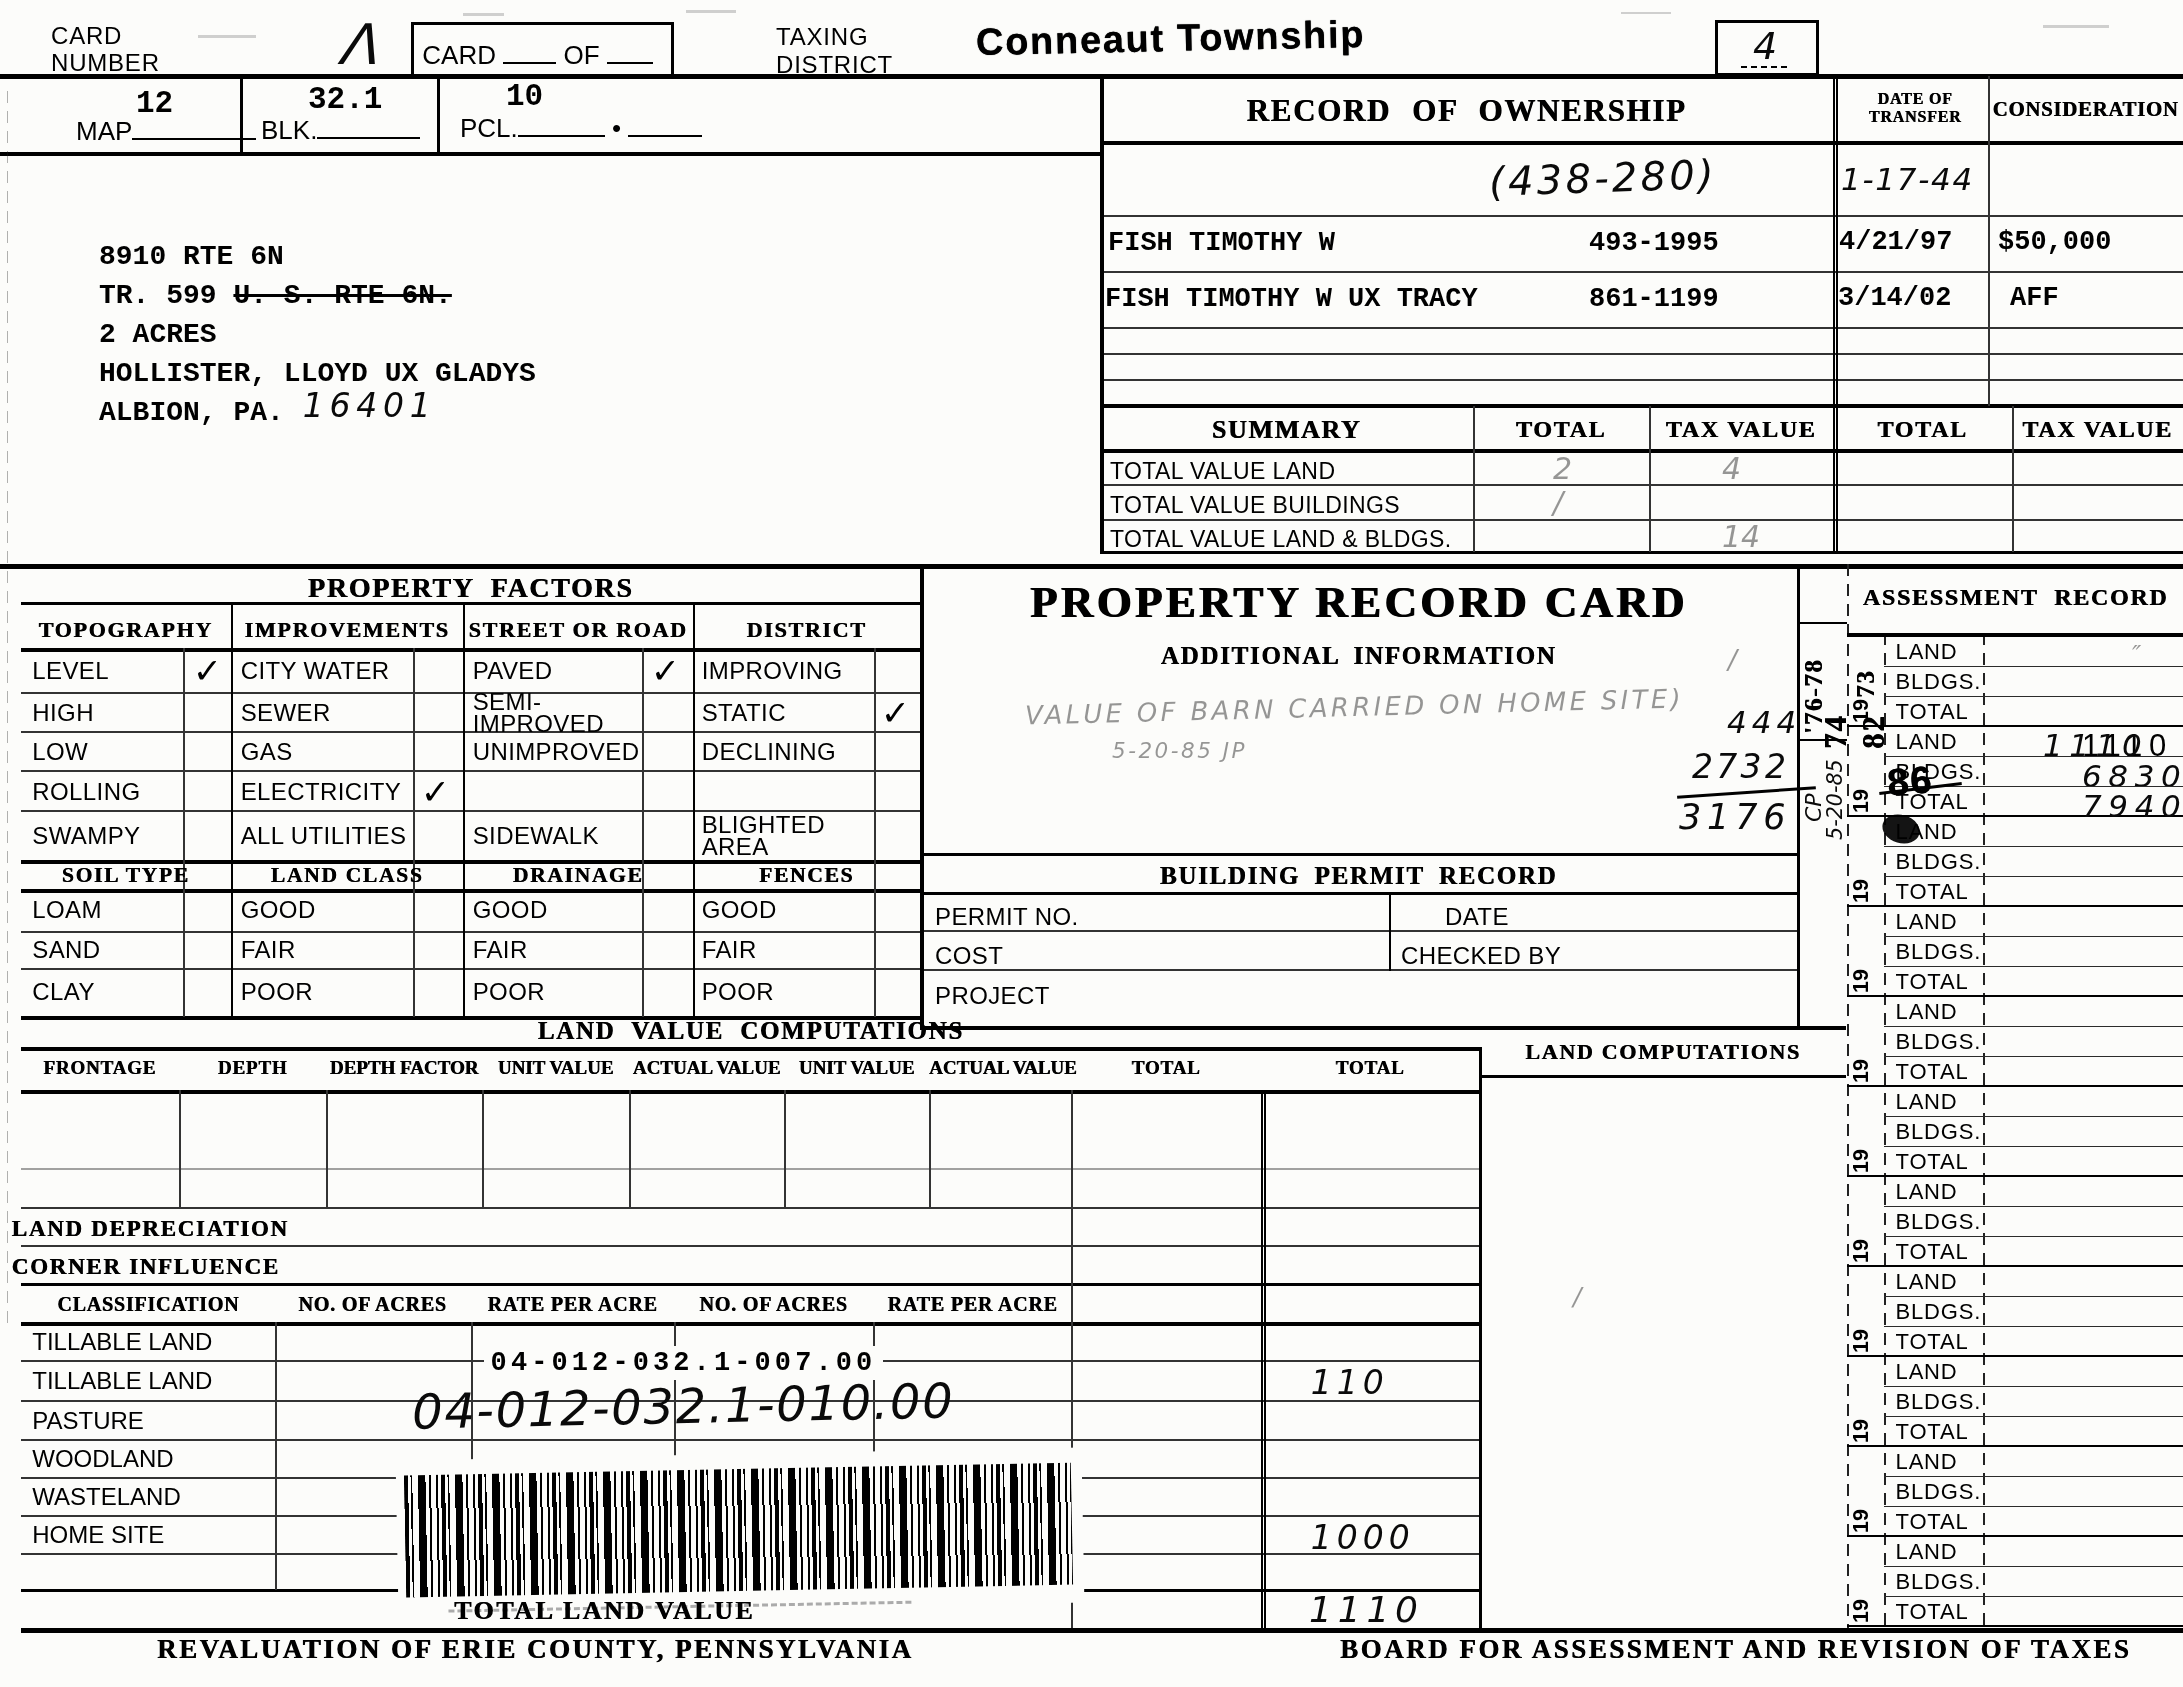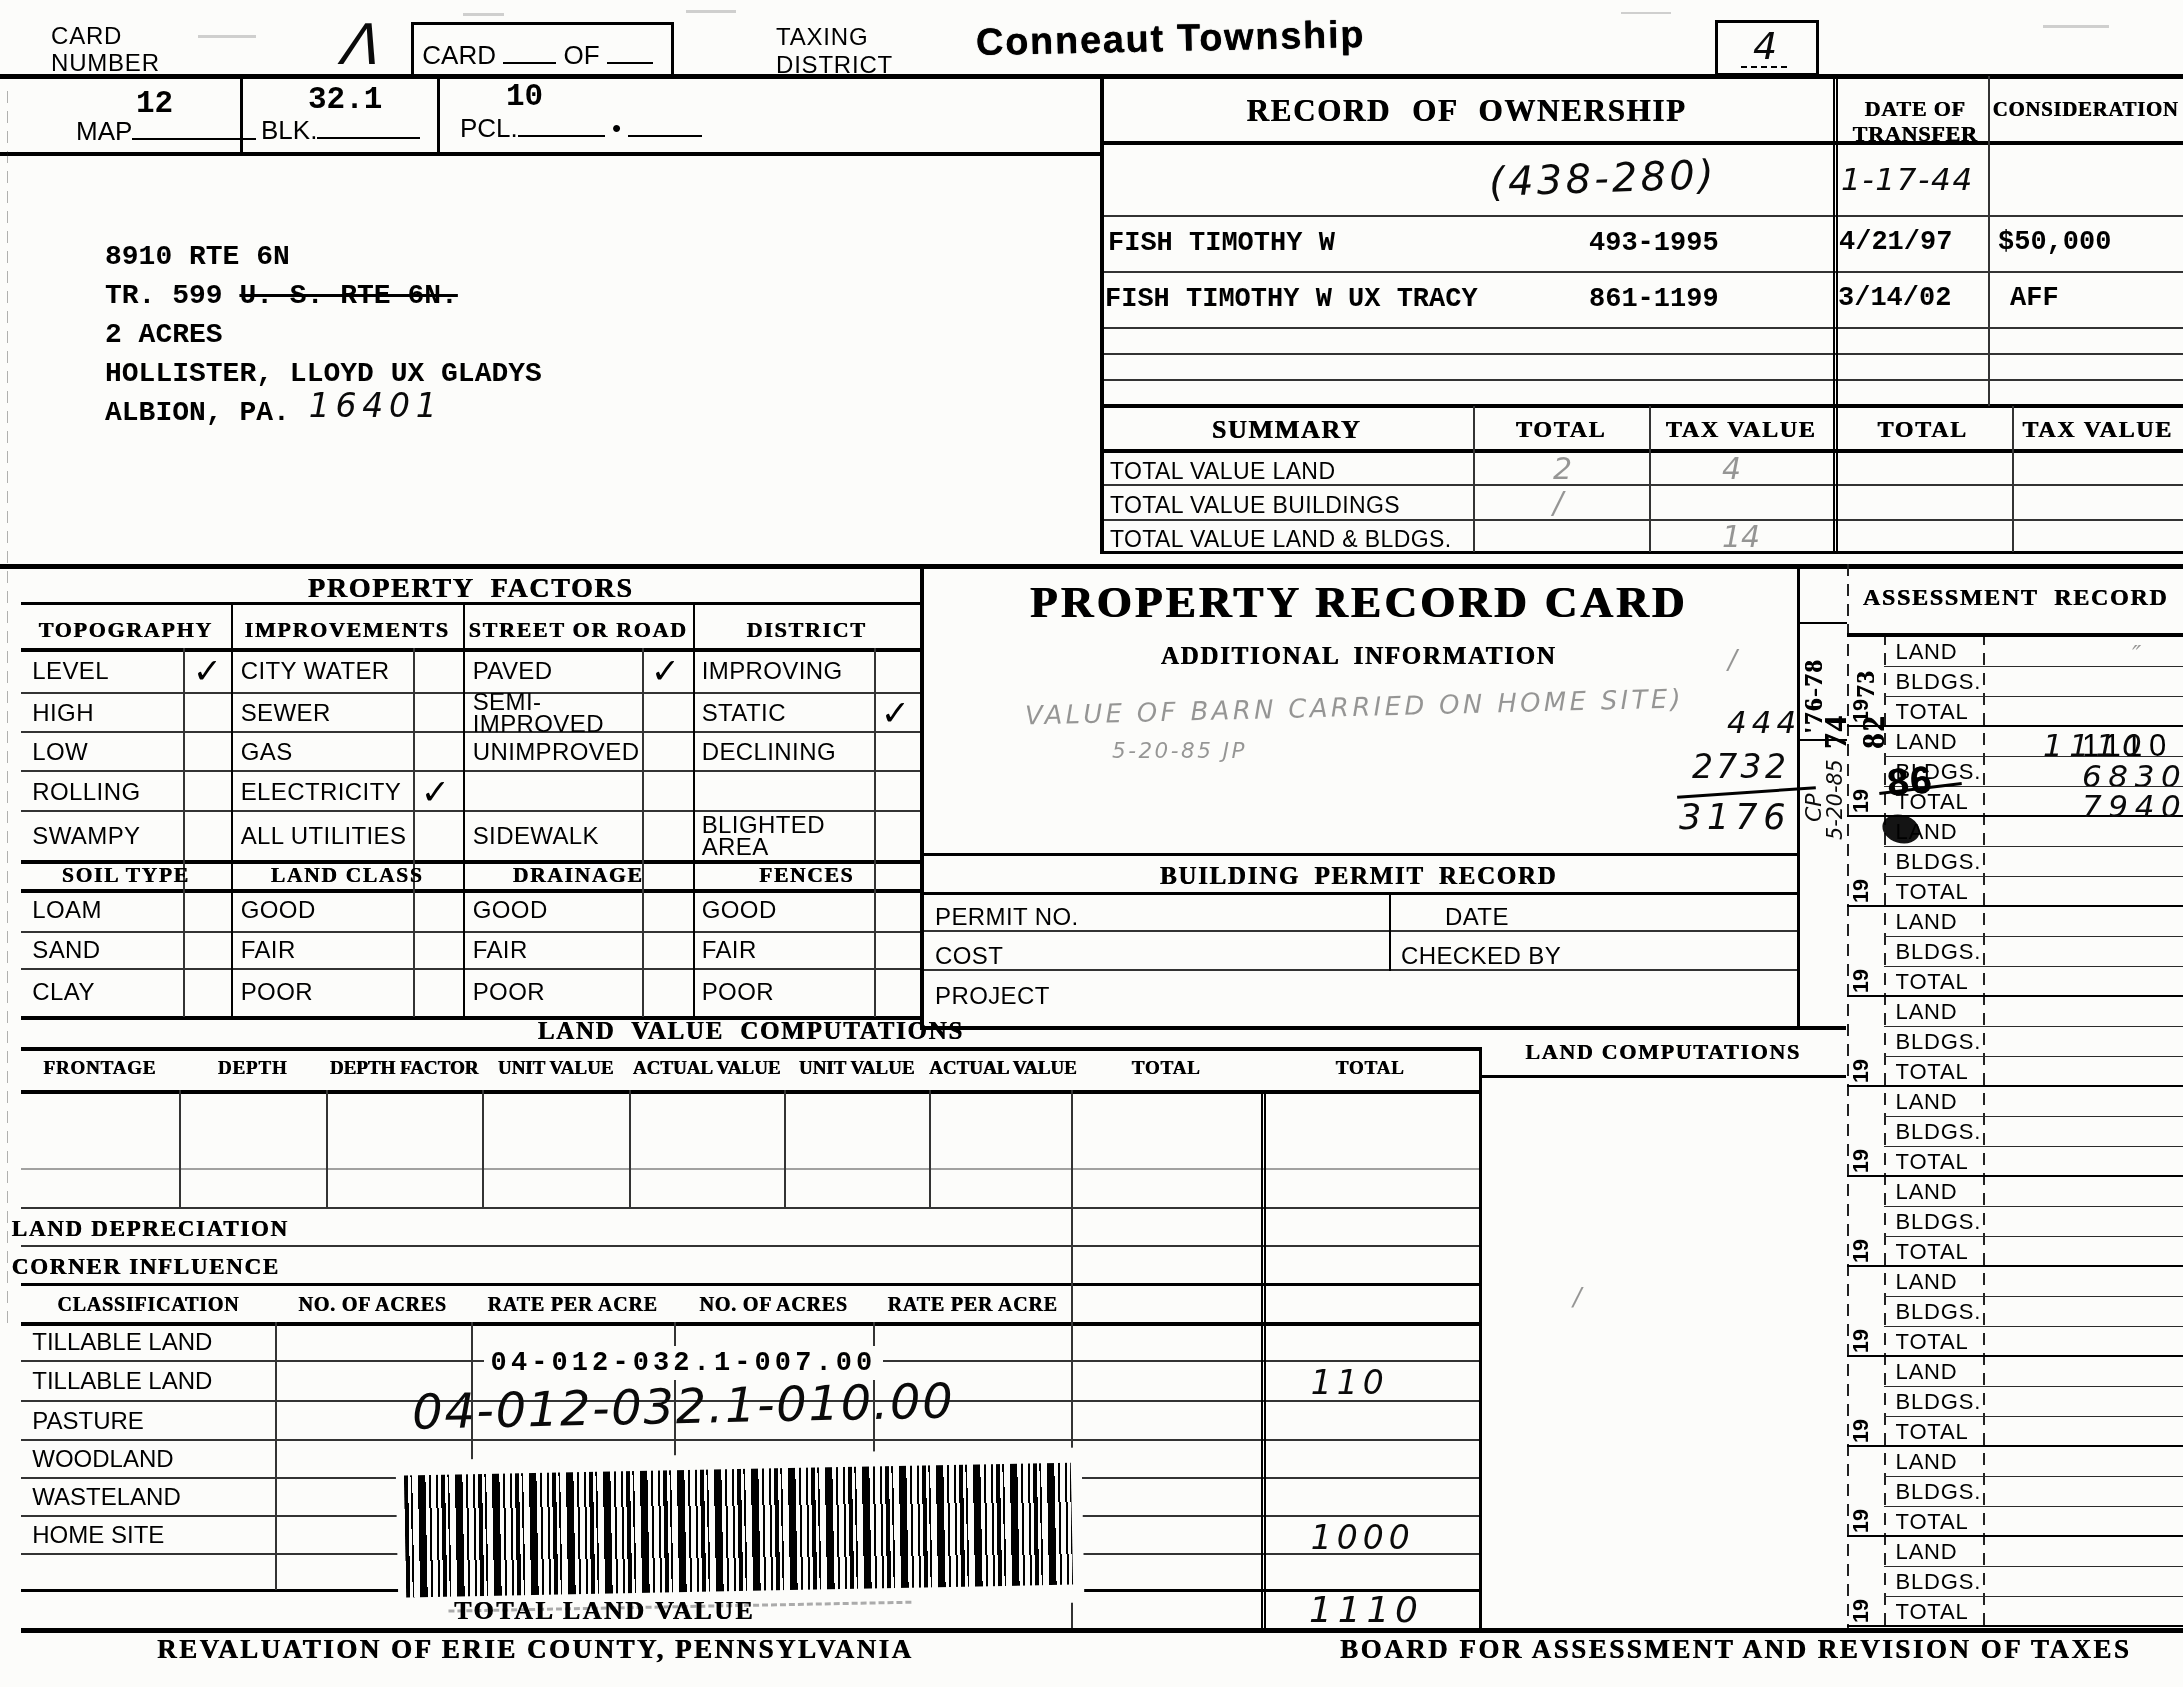--- a/index.html
+++ b/index.html
@@ -178,36 +178,36 @@
     <div style="position:absolute;left:23px;bottom:5px;width:46px;border-top:2.5px dashed #000"></div>
   </div>
 
   <div class="t mono" style="left:136px;top:86px;font-size:31px">12</div>
   <div class="t mono" style="left:308px;top:82px;font-size:31px">32.1</div>
   <div class="t mono" style="left:506px;top:79px;font-size:31px">10</div>
   <div class="t" style="left:76px;top:117px;font-size:26px"><span>MAP</span><span class="u" style="width:124px"></span></div>
   <div class="t" style="left:261px;top:116px;font-size:26px"><span>BLK.</span><span class="u" style="width:103px"></span></div>
   <div class="t" style="left:460px;top:114px;font-size:26px"><span>PCL.</span><span class="u" style="width:87px"></span> <span>•</span> <span class="u" style="width:74px"></span></div>
 
-  <div style="position:absolute;left:105px;top:233px">
+  <div style="position:absolute;left:99px;top:233px">
 
       <div class="ob-line"><span class="ob">8910 RTE 6N</span><span class="ob strike"></span><span class="ob"></span><span class="obh hw"></span></div>
 
       <div class="ob-line"><span class="ob">TR. 599 </span><span class="ob strike">U. S. RTE 6N.</span><span class="ob"></span><span class="obh hw"></span></div>
 
       <div class="ob-line"><span class="ob">2 ACRES</span><span class="ob strike"></span><span class="ob"></span><span class="obh hw"></span></div>
 
       <div class="ob-line"><span class="ob">HOLLISTER, LLOYD UX GLADYS</span><span class="ob strike"></span><span class="ob"></span><span class="obh hw"></span></div>
 
 
       <div class="ob-line"><span class="ob">ALBION, PA. </span><span class="ob strike"></span><span class="ob"></span><span class="obh hw">16401</span></div>
     </div>
 
   <div class="t sten ctr" style="left:1100px;top:93px;width:733px;font-size:31px;word-spacing:11.6px">RECORD OF OWNERSHIP</div>
-  <div class="t sten ctr" style="left:1833px;top:96px;width:164px;font-size:22px;letter-spacing:0.8px"><span>DATE OF</span><br><span>TRANSFER</span></div>
+  <div class="t sten ctr" style="left:1833px;top:90px;width:164px;font-size:16px;letter-spacing:0.8px"><span>DATE OF</span><br><span>TRANSFER</span></div>
   <div class="t sten ctr" style="left:1988px;top:98px;width:195px;font-size:20.7px;letter-spacing:0.8px">CONSIDERATION</div>
   <div class="t hw" style="left:1489px;top:155px;font-size:40px;letter-spacing:3.3px;transform:rotate(-2deg)">(438-280)</div>
   <div class="t hw" style="left:1841px;top:162px;font-size:31px;letter-spacing:1.7px">1-17-44</div>
   <div class="t mono" style="left:1108px;top:228px;font-size:27px">FISH TIMOTHY W</div>
   <div class="t mono" style="left:1589px;top:228px;font-size:27px">493-1995</div>
   <div class="t mono" style="left:1839px;top:227px;font-size:27px">4/21/97</div>
   <div class="t mono" style="left:1998px;top:227px;font-size:27px">$50,000</div>
   <div class="t mono" style="left:1105px;top:284px;font-size:27px">FISH TIMOTHY W UX TRACY</div>
   <div class="t mono" style="left:1589px;top:284px;font-size:27px">861-1199</div>
   <div class="t mono" style="left:1838px;top:283px;font-size:27px">3/14/02</div>

